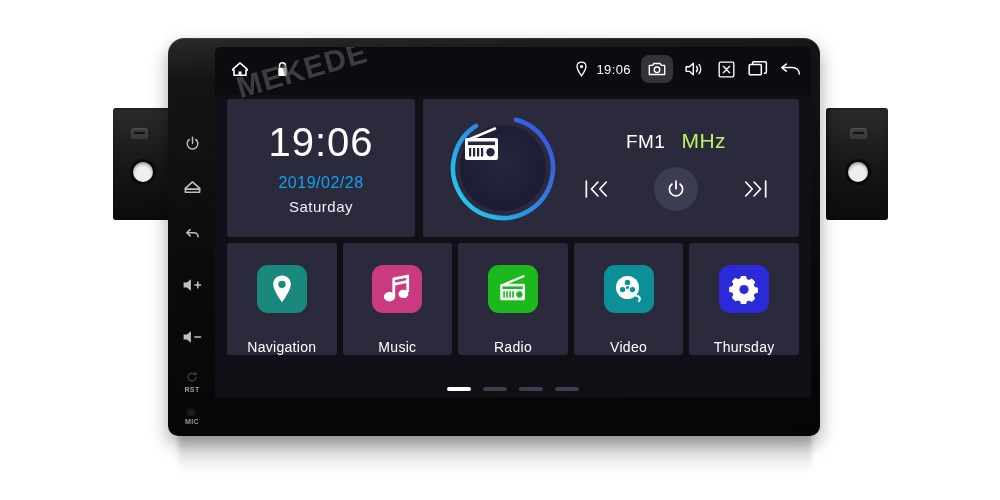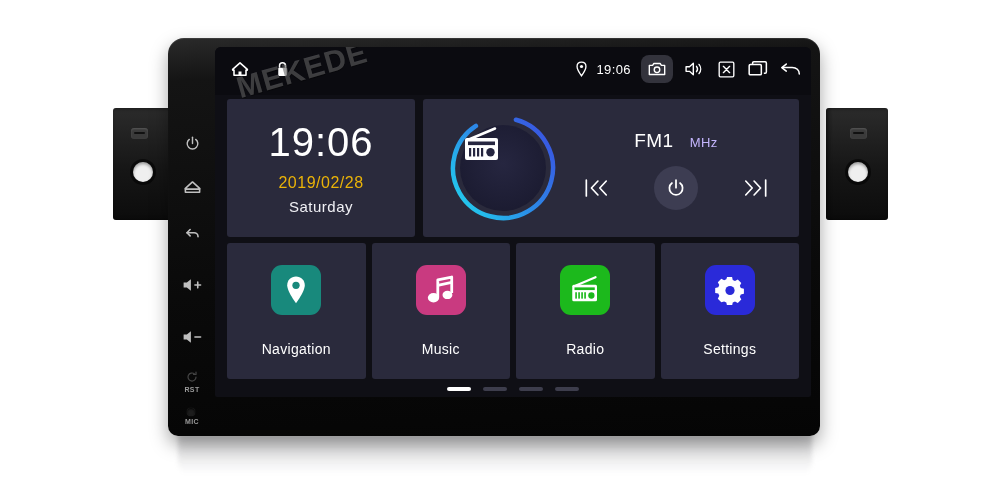--- a/index.html
+++ b/index.html
@@ -110,46 +110,46 @@
     transform: rotate(-16deg);
     pointer-events: none; user-select: none;
     text-shadow: 0 1px 0 rgba(0,0,0,.4);
   }
 
   
   #widgets { position: absolute; left: 12px; top: 52px; right: 12px; height: 138px; display: flex; gap: 8px; }
   .widget { background: #2a2a3c; border-radius: 3px; }
   #clock-widget { width: 188px; display: flex; flex-direction: column; align-items: center; justify-content: center; }
   #clock-time { color: #fff; font-size: 40px; font-weight: 300; letter-spacing: 1px; line-height: 1; }
-  #clock-date { color: #eab308; font-size: 16px; margin-top: 12px; letter-spacing: .5px; }
+  #clock-date { color: #0ea5e9; font-size: 16px; margin-top: 12px; letter-spacing: .5px; }
   #clock-day  { color: #f0f0f5; font-size: 15px; margin-top: 6px; letter-spacing: .5px; }
 
   #radio-widget { flex: 1; position: relative; display: flex; align-items: center; }
   #radio-dial { position: relative; width: 112px; height: 112px; margin-left: 24px; flex: none; }
   #radio-dial svg { position: absolute; inset: 0; }
   #radio-dial-core {
     position: absolute; left: 13px; top: 13px; width: 86px; height: 86px;
     border-radius: 50%;
     background: radial-gradient(circle at 50% 45%, #262640 0%, #1c1c32 70%, #191928 100%);
     display: flex; align-items: center; justify-content: center;
   }
   #radio-info { flex: 1; padding-left: 18px; padding-right: 24px; }
   #radio-freq-row { display: flex; align-items: baseline; justify-content: center; gap: 16px; margin-top: 4px; }
   #radio-band { color: #fff; font-size: 19px; letter-spacing: .5px; }
   #radio-freq { color: #fff; font-size: 38px; font-weight: 300; letter-spacing: .5px; }
-  #radio-unit { color: #c4b5fd; font-size: 13px; letter-spacing: .5px; }
+  #radio-unit { color: #bef264; font-size: 21px; letter-spacing: .5px; }
   #radio-controls { display: flex; align-items: center; justify-content: center; gap: 42px; margin-top: 14px; }
   .rc-btn { width: 30px; height: 28px; display: flex; align-items: center; justify-content: center; fill: #fff; }
   #rc-power {
     width: 44px; height: 44px; border-radius: 50%; background: #3d3d52;
     display: flex; align-items: center; justify-content: center;
   }
 
   
-  #tiles { position: absolute; left: 12px; top: 196px; right: 12px; height: 136px; display: flex; gap: 6px; }
+  #tiles { position: absolute; left: 12px; top: 196px; right: 12px; height: 112px; display: flex; gap: 6px; }
   .tile {
     flex: 1; background: #2a2a3c; border-radius: 3px;
     display: flex; flex-direction: column; align-items: center; justify-content: flex-start;
     padding-top: 22px;
   }
   .tile-icon {
     width: 50px; height: 50px; border-radius: 11px;
     display: flex; align-items: center; justify-content: center;
   }
   .tile-icon svg { fill: #fff; }
@@ -387,29 +387,42 @@
               <rect x="9" y="23" width="2.2" height="8.5" fill="#1cb91c"></rect>
               <rect x="13" y="23" width="2.2" height="8.5" fill="#1cb91c"></rect>
               <rect x="17" y="23" width="2.2" height="8.5" fill="#1cb91c"></rect>
               <rect x="21" y="23" width="2.2" height="8.5" fill="#1cb91c"></rect>
               <circle cx="30.5" cy="27.3" r="4.2" fill="#1cb91c"></circle>
             </svg>
           </div>
           <div class="tile-label">Radio</div>
         </div>
 
+        <div class="tile">
+          <div class="tile-icon" style="background:#0c8f96">
+            <svg width="32" height="30" viewBox="0 0 32 30">
+              <circle cx="14.5" cy="13.5" r="11.5" fill="#fff"></circle>
+              <circle cx="14.5" cy="8.4" r="2.7" fill="#0c8f96"></circle>
+              <circle cx="9.6" cy="15.6" r="2.7" fill="#0c8f96"></circle>
+              <circle cx="19.4" cy="15.6" r="2.7" fill="#0c8f96"></circle>
+              <circle cx="14.5" cy="13.5" r="1.6" fill="#0c8f96"></circle>
+              <path d="M23 21.5c3.5 1 5 3 3 5.5" fill="none" stroke="#fff" stroke-width="2.2" stroke-linecap="round"></path>
+            </svg>
+          </div>
+          <div class="tile-label">Video</div>
+        </div>
 
         <div class="tile">
           <div class="tile-icon" style="background:#2a2ad9">
             <svg width="30" height="30" viewBox="0 0 30 30">
               <path d="M12.4 2h5.2l.7 3.2 2.3 1 2.9-1.5 3.6 3.6-1.5 2.9 1 2.3 3.2.7v5.2l-3.2.7-1 2.3 1.5 2.9-3.6 3.6-2.9-1.5-2.3 1-.7 3.2h-5.2l-.7-3.2-2.3-1L6.5 28l-3.6-3.6 1.5-2.9-1-2.3L.2 18.5v-5.2l3.2-.7 1-2.3-1.5-2.9L6.5 3.8l2.9 1.5 2.3-1z" fill="#fff" transform="translate(0,0) scale(0.97)"></path>
               <circle cx="15" cy="15.5" r="4.6" fill="#2a2ad9"></circle>
             </svg>
           </div>
-          <div class="tile-label">Settings</div>
+          <div class="tile-label">Thursday</div>
         </div>
       </div>
 
       <div id="pager">
         <span class="dash active"></span>
         <span class="dash"></span>
         <span class="dash"></span>
         <span class="dash"></span>
       </div>
 

